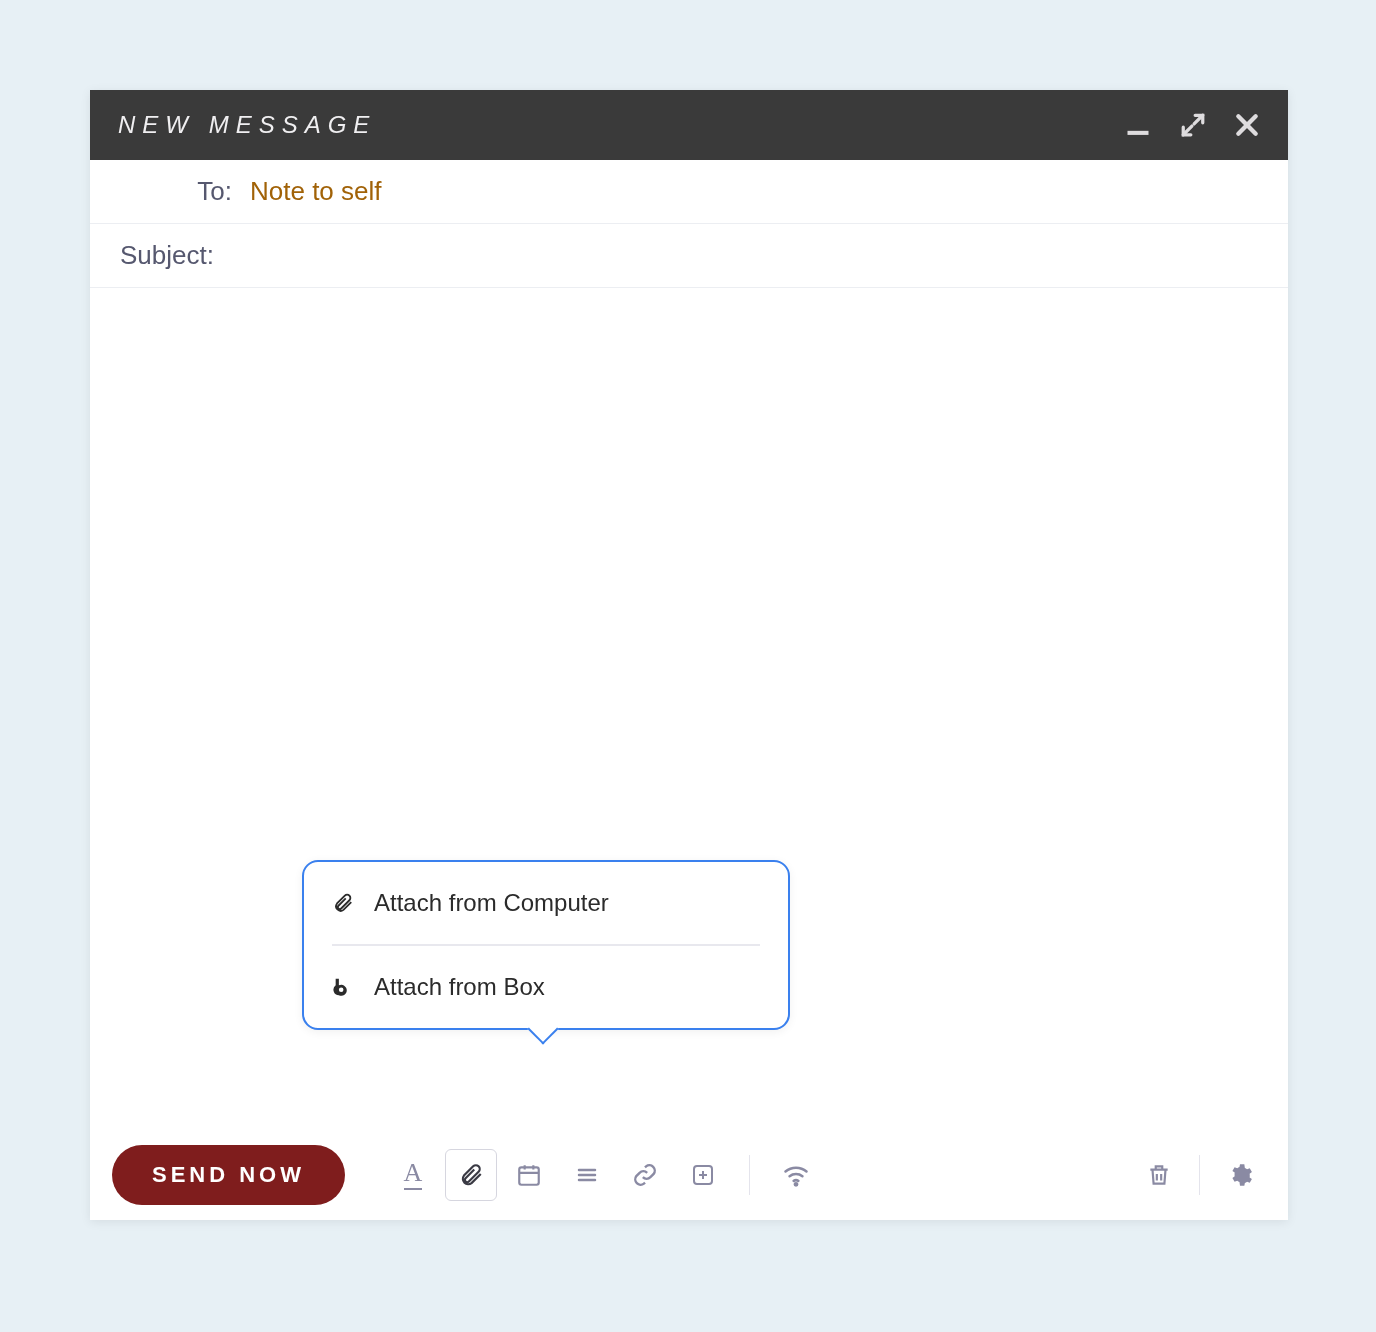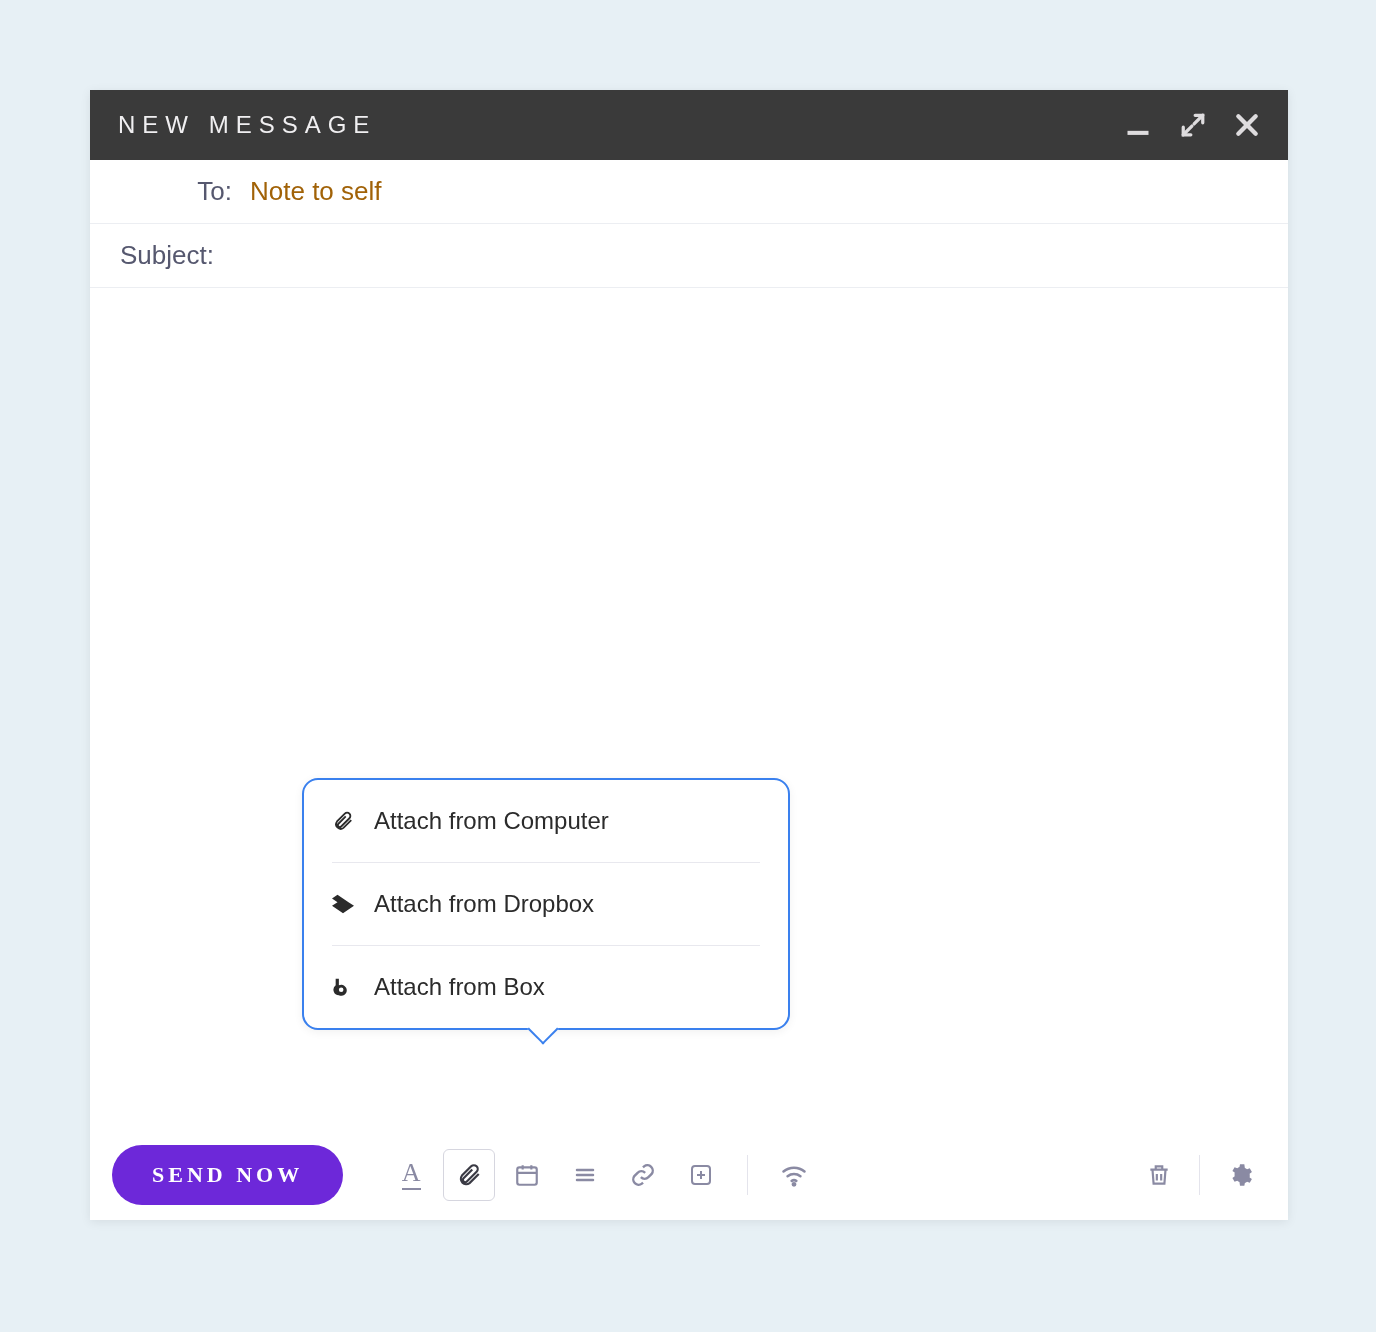--- a/index.html
+++ b/index.html
@@ -24,20 +24,21 @@
     height: 70px;
     display: flex;
     align-items: center;
     padding: 0 28px;
   }
   .titlebar .title {
     font-size: 24px;
     letter-spacing: 7px;
     font-weight: 400;
     color: #f0eff1;
+    font-style: italic;
   }
   .titlebar .wc { margin-left: auto; display: flex; gap: 28px; align-items: center; }
   .wc-btn { color: #dedcde; cursor: pointer; display:flex; align-items:center; }
   .wc-btn svg { display:block; }
 
   .row {
     display: flex;
     align-items: center;
     border-bottom: 1px solid #eceef2;
     padding: 0 30px;
@@ -51,31 +52,30 @@
   .body-area { flex: 1; position: relative; }
 
   .footer {
     height: 90px;
     display: flex;
     align-items: center;
     padding: 0 22px;
     gap: 12px;
   }
   .send-btn {
-    background: #6d28d9;
+    background: #7f1d1d;
     color: #fff;
     border: none;
     border-radius: 40px;
     height: 60px;
     padding: 0 40px;
     font-size: 22px;
     letter-spacing: 4px;
     font-weight: 600;
     cursor: pointer;
-    font-family: Liberation Serif, serif;
   }
   .toolbar {
     display: flex;
     align-items: center;
     margin-left: 30px;
     gap: 6px;
   }
   .tool {
     width: 52px;
     height: 52px;
@@ -184,26 +184,20 @@
   <div class="body-area">
 
     <div class="popover">
       <div class="item">
         <svg width="22" height="22" viewBox="0 0 24 24" fill="none" stroke="currentColor" stroke-width="2">
             <path d="M21 11l-8.5 8.5a5 5 0 01-7-7L14 4a3.5 3.5 0 015 5l-9 9a2 2 0 01-3-3l8-8"></path>
           </svg>
         <span>Attach from Computer</span>
       </div>
       <div class="sep"></div>
-      <div class="item">
-        <svg width="22" height="22" viewBox="0 0 24 24" fill="currentColor">
-            <path d="M6 2L0 6l6 4-6 4 6 4 6-4 6 4 6-4-6-4 6-4-6-4-6 4z M12 6L6 2 0 6l6 4zM12 6l6-4 6 4-6 4zM6 18l6-4 6 4-6 4z"></path>
-          </svg>
-        <span>Attach from Dropbox</span>
-      </div>
       <div class="sep"></div>
       <div class="item">
         <svg width="22" height="22" viewBox="0 0 24 24" fill="currentColor">
             <path d="M4 3h3.5v7.2A6 6 0 117.5 21 6 6 0 014 10.2V3zm3.5 12A2.5 2.5 0 1010 12.5 2.5 2.5 0 007.5 15z"></path>
           </svg>
         <span>Attach from Box</span>
       </div>
       <div class="pointer"></div>
     </div>
 

